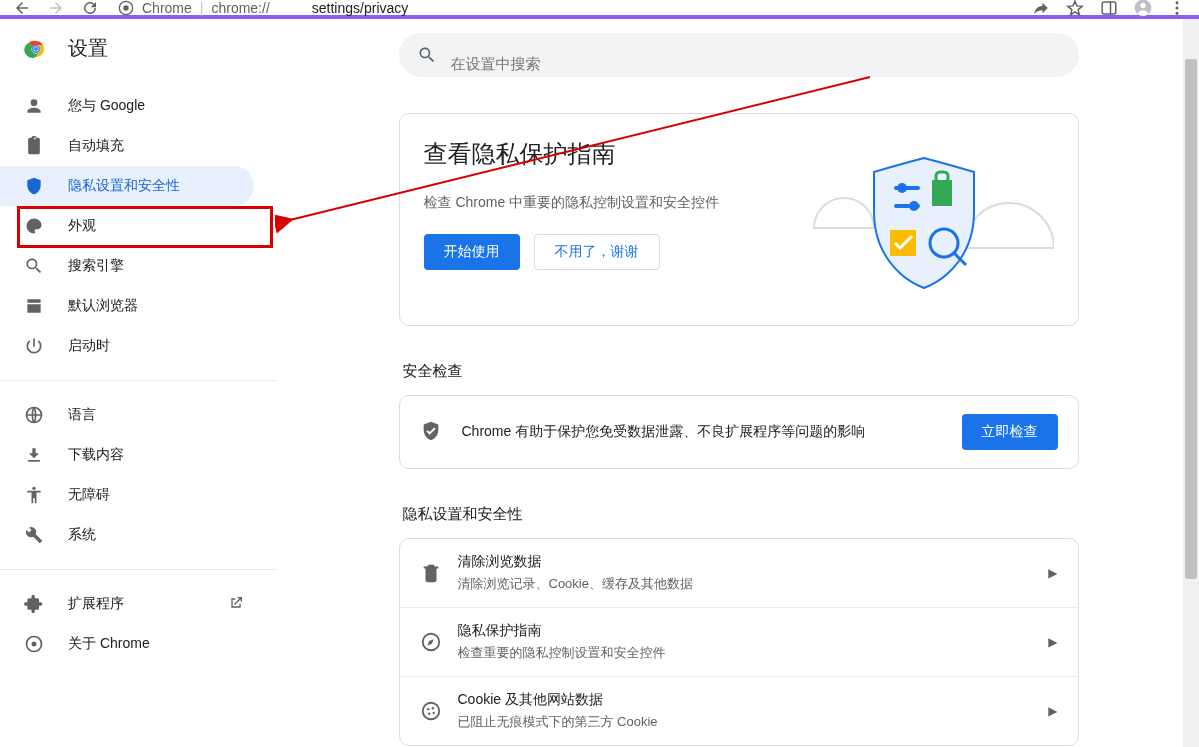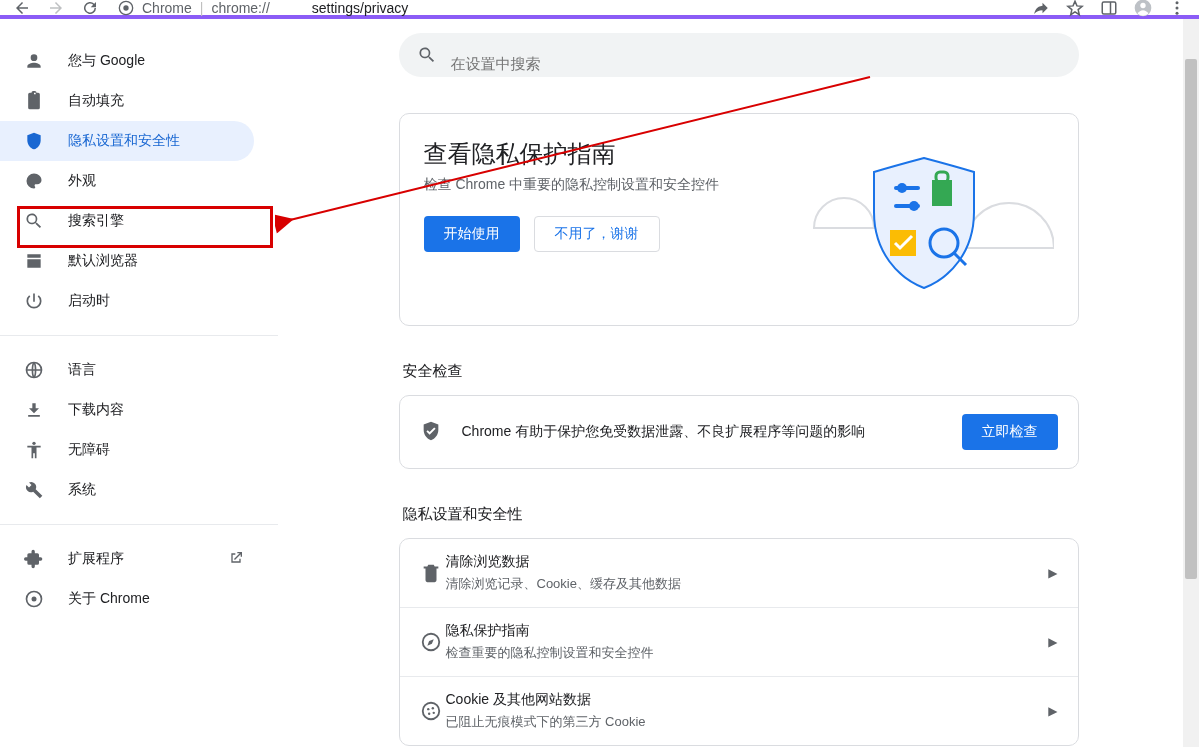--- a/index.html
+++ b/index.html
@@ -33,35 +33,35 @@
   .arrow-svg { position: absolute; left: 275px; top: 53px; z-index: 29; pointer-events: none; }
 
   .main { flex: 1; overflow-y: auto; padding: 16px 0 40px 0; position: relative; }
   .maininner { width: 680px; margin: 0 auto; }
   .searchwrap { position: relative; margin-bottom: 36px; margin-top: -2px; }
   .search { width: 100%; height: 44px; border-radius: 40px; border: none; background:#f1f3f4; padding: 16px 20px 0 52px; font-size: 15px; color:#5f6368; }
   .searchwrap .sicon { position:absolute; left:18px; top:12px; color:#5f6368; }
 
   .card { border: 1px solid #dadce0; border-radius: 10px; background:#fff; }
   .promo { display:flex; padding: 24px; gap: 20px; margin-bottom: 36px; position:relative; overflow:hidden; }
-  .promo h2 { font-size: 24px; font-weight: 400; margin-bottom: 6px; }
+  .promo h2 { font-size: 24px; font-weight: 400; margin-bottom: 24px; }
   .promo p { color:#5f6368; font-size: 14px; margin-bottom: 22px; }
   .btnrow { display:flex; gap: 14px; }
   .btn { height: 36px; padding: 0 20px; border-radius: 4px; font-size: 14px; cursor:pointer; display:inline-flex; align-items:center; justify-content:center; }
   .btn.primary { background:#1a73e8; color:#fff; border:none; }
   .btn.secondary { background:#fff; color:#1a73e8; border:1px solid #dadce0; }
   .promo .illus { width: 260px; flex-shrink:0; }
 
   .sectitle { font-size: 15px; color:#202124; margin: 0 0 14px 4px; }
 
   .safecard { display:flex; align-items:center; padding: 18px 20px; gap: 20px; margin-bottom: 36px; }
   .safecard .txt { flex:1; font-size:14px; }
 
   .listcard { padding: 0; }
-  .row { display:flex; align-items:center; padding: 14px 20px; gap: 4px; border-top:1px solid #e8eaed; cursor:pointer; }
+  .row { display:flex; align-items:center; padding: 14px 20px; gap: 16px; border-top:1px solid #e8eaed; cursor:pointer; }
   .row:first-child { border-top:none; }
   .row .ricon { width: 22px; height:22px; color:#5f6368; display:flex; align-items:center; justify-content:center; }
   .row .rtext { flex:1; }
   .row .rtext .t1 { font-size: 14px; color:#202124; margin-bottom:4px; }
   .row .rtext .t2 { font-size: 13px; color:#5f6368; }
   .row .chev { color:#5f6368; font-size: 12px; }
 
   .scrollbar { position:absolute; right:0; top:0; width:16px; height:100%; background:#f1f1f1; }
   .scrollthumb { position:absolute; right:2px; top:40px; width:12px; height:520px; background:#c1c1c1; border-radius:2px; }
 </style>
@@ -126,20 +126,33 @@
       </svg>
     </div>
 </div>
 
 <div class="content">
   <div class="scrollbar">
       <div class="scrollthumb"></div>
     </div>
 
   <div class="sidebar">
+    <div class="brand">
+      <svg class="logo" viewBox="0 0 48 48">
+          <circle cx="24" cy="24" r="22" fill="#fff"></circle>
+          <path fill="#EA4335" d="M24 8a16 16 0 0 1 13.86 8H24a8 8 0 0 0-6.93 4L9.2 11.6A15.94 15.94 0 0 1 24 8z"></path>
+          <path fill="#4285F4" d="M24 16a8 8 0 1 1 0 16 8 8 0 0 1 0-16z"></path>
+          <path fill="#34A853" d="M17.07 20 9.2 11.6A16 16 0 0 0 24 40l5.93-10.28A8 8 0 0 1 17.07 20z"></path>
+          <path fill="#FBBC05" d="M37.86 16H24a8 8 0 0 1 5.93 13.72L24 40a16 16 0 0 0 13.86-24z"></path>
+          <circle cx="24" cy="24" r="6.5" fill="#4285F4"></circle>
+          <circle cx="24" cy="24" r="5" fill="#fff"></circle>
+          <circle cx="24" cy="24" r="4" fill="#4285F4"></circle>
+        </svg>
+      <div class="title">设置</div>
+    </div>
 
     <div class="navgroup">
       <div class="navitem">
           <span class="nicon">
             <svg viewBox="0 0 24 24" width="20" height="20">
               <path fill="currentColor" d="M12 12a4 4 0 1 0-4-4 4 4 0 0 0 4 4zm0 2c-3 0-8 1.5-8 4.5V20h16v-1.5c0-3-5-4.5-8-4.5z"></path>
             </svg>
           </span>
           <span>您与 Google</span>
         </div>

